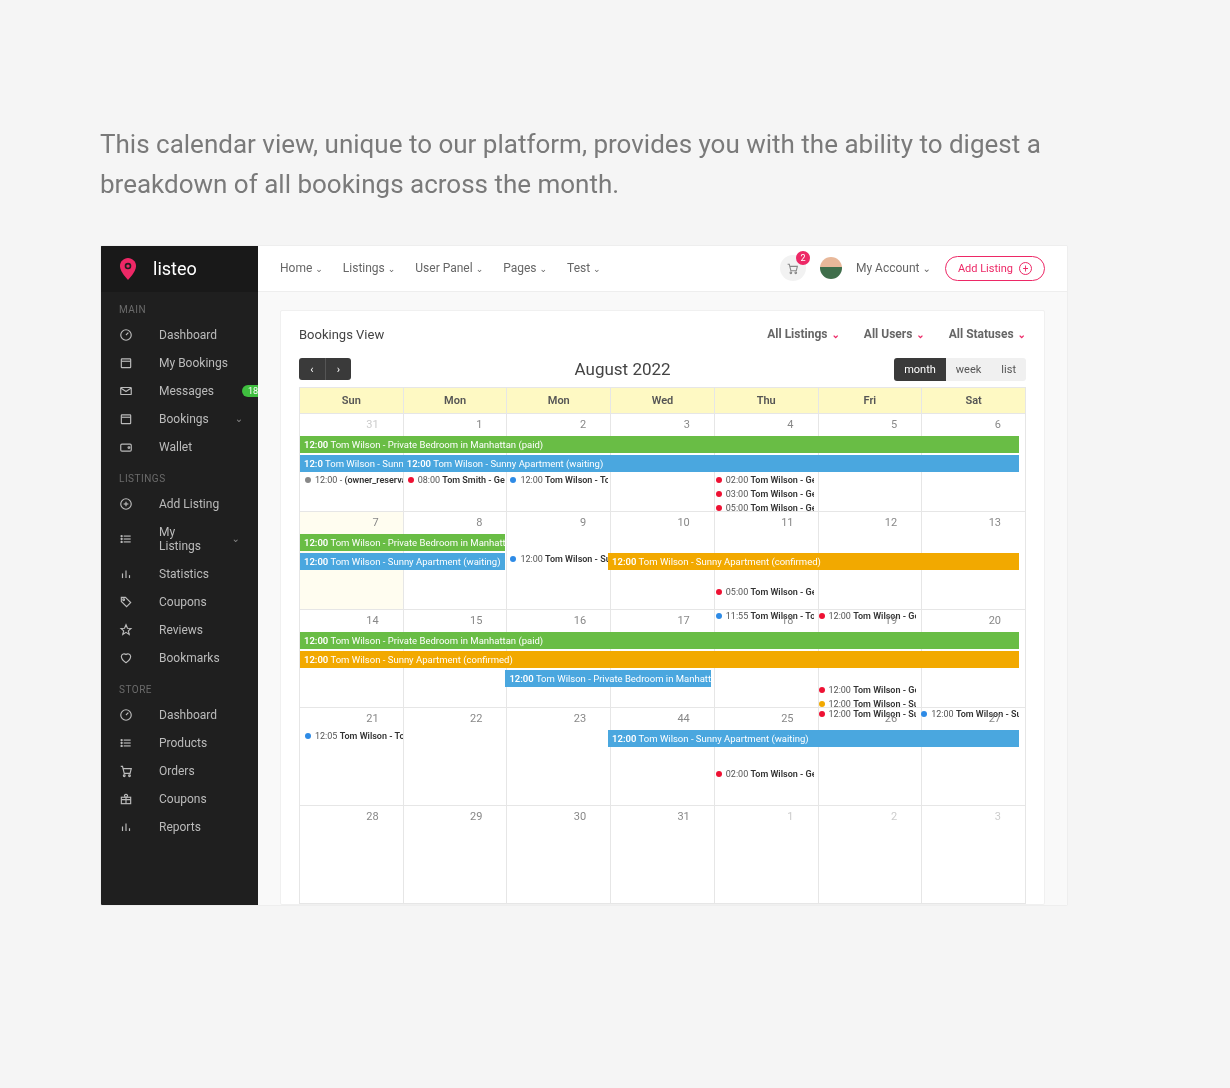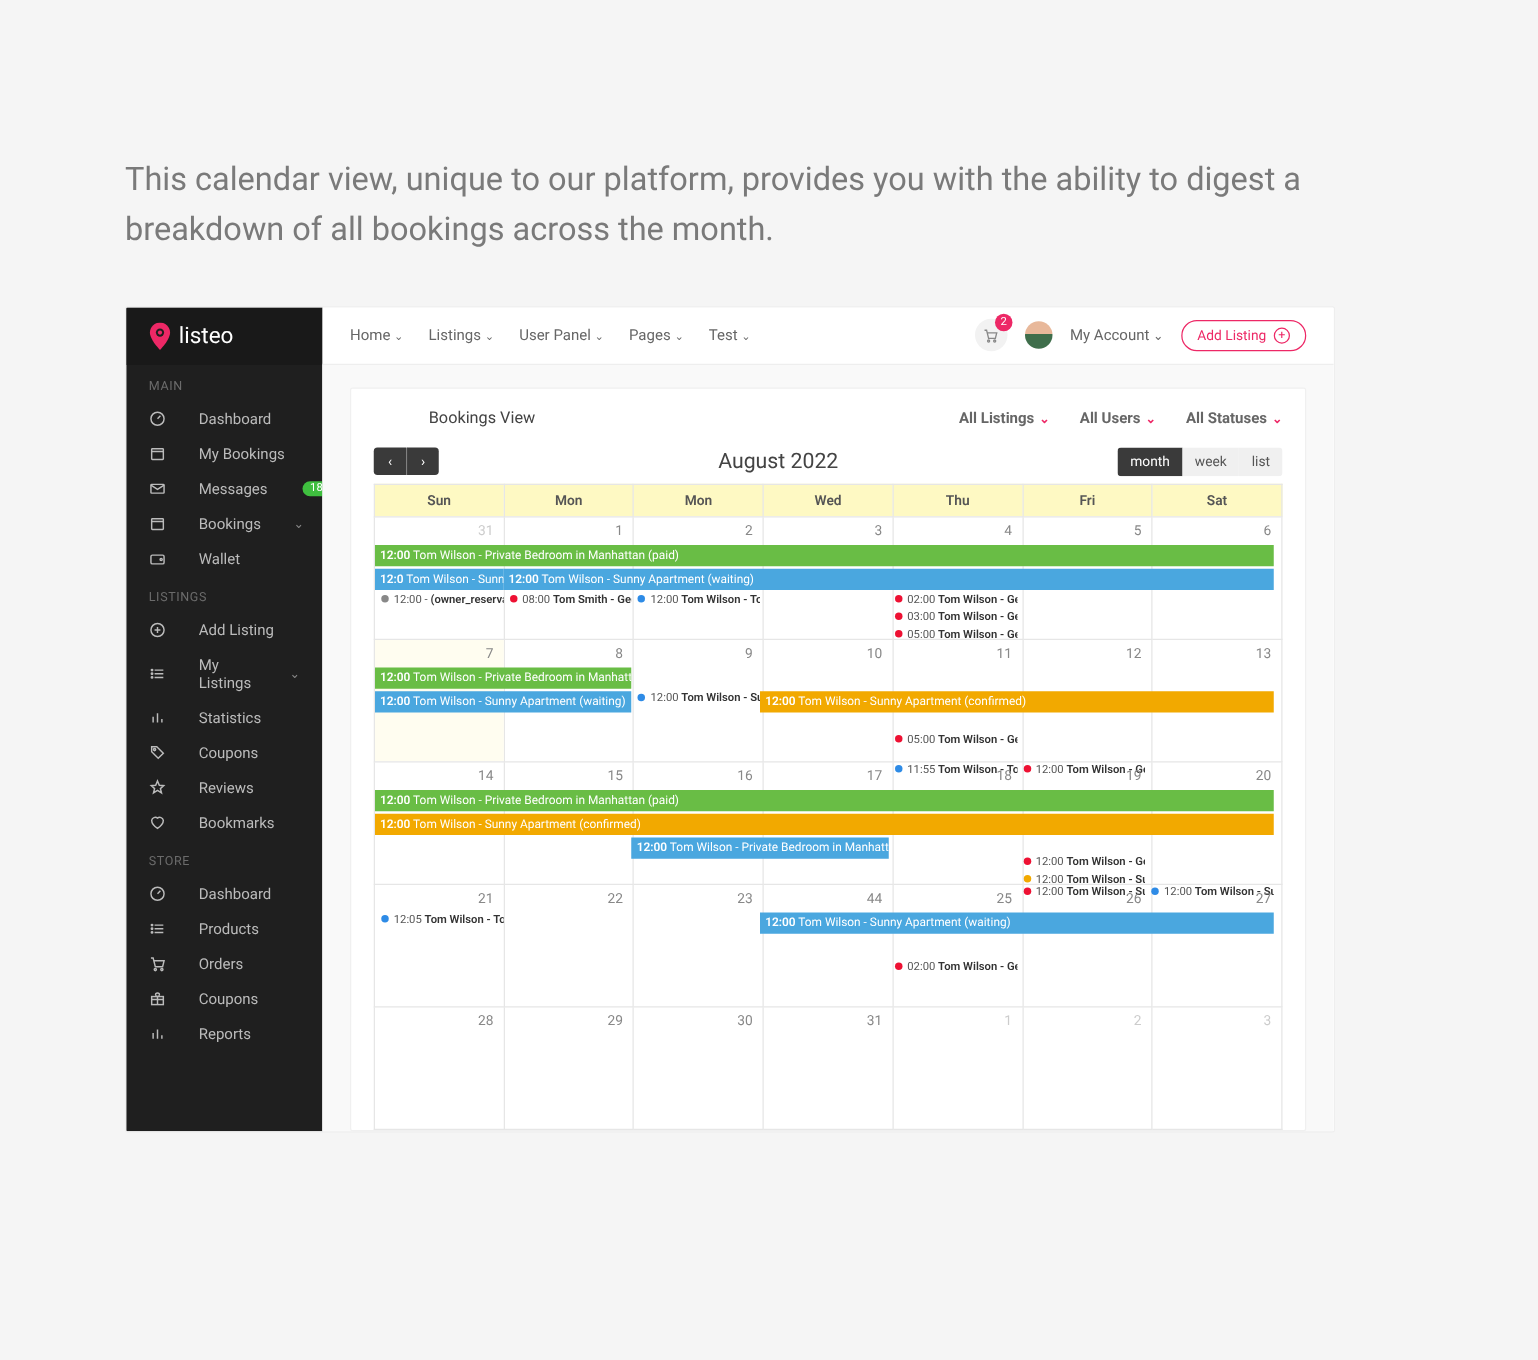--- a/index.html
+++ b/index.html
@@ -5,58 +5,58 @@
   *{box-sizing:border-box;margin:0;padding:0;font-family:-apple-system,BlinkMacSystemFont,"Segoe UI",Roboto,Helvetica,Arial,sans-serif;}
   body{background:#f5f5f5;padding:80px 100px;color:#555;}
   .hero{max-width:970px;}
   .hero-head{display:flex;align-items:center;gap:26px;}
   .hero-title{font-size:42px;font-weight:500;color:#4a4a4a;}
   .hero-desc{font-size:26px;line-height:1.55;color:#7a7a7a;margin-top:44px;margin-bottom:40px;}
   .cal-icn{width:70px;height:70px;}
   .screenshot{width:968px;border-radius:2px;background:#fff;display:flex;overflow:hidden;border:1px solid #eee;}
   
   .sidebar{width:157px;background:#1f1f1f;color:#bbb;font-size:12px;display:flex;flex-direction:column;overflow:hidden;}
-  .logo{height:46px;background:#191919;display:flex;align-items:center;gap:6px;padding-left:18px;color:#eee;}
+  .logo{height:46px;background:#191919;display:flex;align-items:center;gap:16px;padding-left:18px;color:#eee;}
   .logo-txt{font-size:18px;font-weight:400;color:#fff;}
   .schead{font-size:10px;letter-spacing:.5px;color:#6b6b6b;padding:12px 18px 6px;}
   .mitem{display:flex;align-items:center;gap:26px;padding:7px 18px;cursor:pointer;}
   .ico{width:14px;height:14px;flex:0 0 14px;display:inline-flex;align-items:center;justify-content:center;}
   .badge{background:#3fbf3f;color:#fff;border-radius:8px;font-size:9px;padding:1px 6px;margin-left:2px;}
   .chev{margin-left:auto;font-size:10px;color:#888;}
   
   .main{flex:1;background:#fff;display:flex;flex-direction:column;}
   .topbar{height:46px;display:flex;align-items:center;padding:0 22px;border-bottom:1px solid #eee;font-size:12px;color:#666;}
   .nav{display:flex;gap:20px;}
   .nav span{cursor:pointer;}
   .tr{margin-left:auto;display:flex;align-items:center;gap:14px;}
   .cart{width:26px;height:26px;border-radius:50%;background:#f2f2f2;position:relative;display:flex;align-items:center;justify-content:center;}
   .cartn{position:absolute;top:-4px;right:-4px;background:#ed2866;color:#fff;border-radius:50%;font-size:9px;width:14px;height:14px;display:flex;align-items:center;justify-content:center;}
   .avatar{width:22px;height:22px;border-radius:50%;background:linear-gradient(#e8b89a 45%,#3f6e4b 45%);}
   .addbtn{border:1px solid #ed2866;color:#ed2866;border-radius:18px;padding:5px 12px;font-size:11px;display:flex;align-items:center;gap:6px;cursor:pointer;}
   .addplus{width:13px;height:13px;border:1px solid #ed2866;border-radius:50%;display:flex;align-items:center;justify-content:center;font-size:10px;}
   .content{padding:18px 22px 0;background:#f9f9f9;flex:1;}
   .card{background:#fff;border-radius:2px;padding:16px 18px 0;border:1px solid #f0f0f0;}
-  .cardhead{display:flex;align-items:center;margin-bottom:16px;font-size:13px;color:#444;margin-left:44px;}
+  .cardhead{display:flex;align-items:center;margin-bottom:16px;font-size:13px;color:#444;}
   .filters{margin-left:auto;display:flex;gap:24px;font-size:12px;color:#666;}
   .filters span{cursor:pointer;font-weight:bold;}
   .redch{color:#ed2866;font-size:10px;margin-left:4px;}
   .calnav{display:flex;align-items:center;margin-bottom:6px;}
   .navbtns{display:flex;}
   .nbtn{background:#3a3a3a;color:#fff;width:26px;height:22px;display:flex;align-items:center;justify-content:center;font-size:11px;cursor:pointer;}
   .nbtn:first-child{border-radius:3px 0 0 3px;}
   .nbtn:last-child{border-radius:0 3px 3px 0;border-left:1px solid #555;}
   .month{flex:1;text-align:center;font-size:17px;color:#444;}
   .viewsw{display:flex;font-size:11px;border-radius:3px;overflow:hidden;}
   .vbtn{padding:5px 10px;background:#f0f0f0;color:#555;cursor:pointer;}
   .vbtn.active{background:#3a3a3a;color:#fff;}
   
   table.cal{width:100%;border-collapse:collapse;font-size:11px;table-layout:fixed;}
   .cal th{border:1px solid #e6e6e6;padding:6px 0;font-weight:600;color:#555;background:#fef9c3;}
   .cal td{border:1px solid #e6e6e6;height:98px;vertical-align:top;position:relative;padding:0;}
-  .dnum{position:absolute;top:4px;right:8px;font-size:11px;color:#888;}
+  .dnum{position:absolute;top:4px;right:24px;font-size:11px;color:#888;}
   .dnum.gray{color:#ccc;}
   .evwrap{position:absolute;top:22px;left:0;right:0;}
   .bar{height:17px;line-height:17px;font-size:9.5px;color:#fff;padding-left:4px;overflow:hidden;white-space:nowrap;margin-bottom:4px;}
   .bar.green{background:#69bd45;}
   .bar.blue{background:#4aa7df;}
   .bar.orange{background:#f2a900;}
   .bar .t{font-weight:600;}
   .dot-ev{font-size:9px;color:#555;padding:1px 0 1px 5px;overflow:hidden;white-space:nowrap;}
   .dot{display:inline-block;width:6px;height:6px;border-radius:50%;margin-right:4px;vertical-align:middle;}
   .dot.red{background:#e13;}

